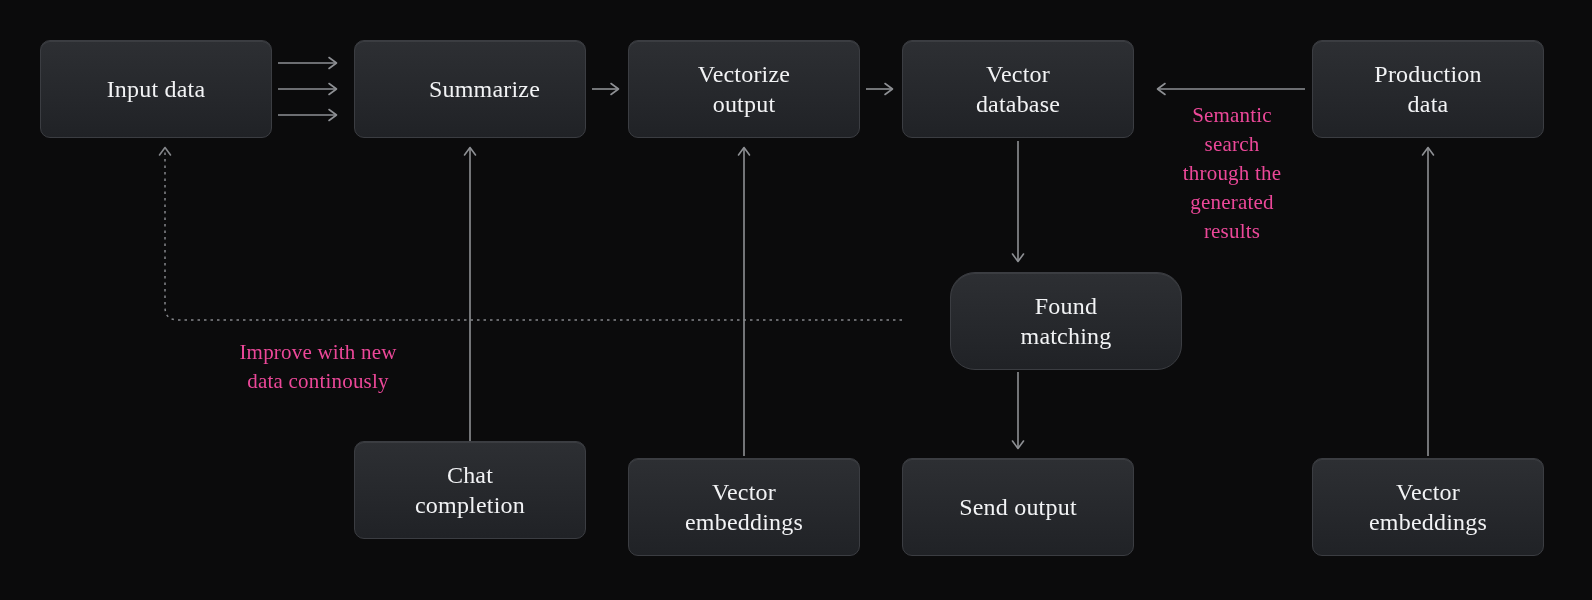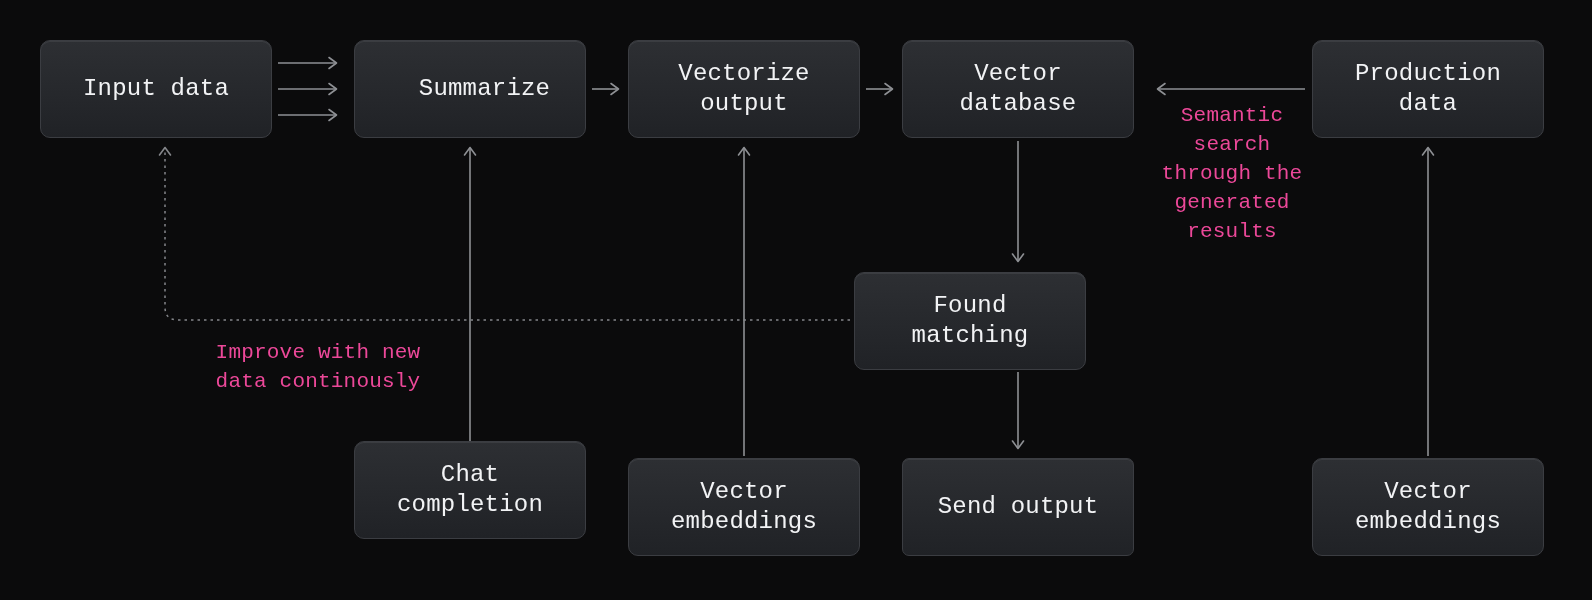--- a/index.html
+++ b/index.html
@@ -1,19 +1,19 @@
 <!DOCTYPE html>
 <html><head>
 <meta charset="utf-8">
 <style>
   html,body{margin:0;padding:0;background:#0b0b0c;}
   #stage{
     position:relative;width:1592px;height:600px;overflow:hidden;
     background:#0b0b0c;
-    font-family:Liberation Mono, monospace;
+    font-family:Liberation Serif, serif;
   }
   .node{
     position:absolute;width:232px;height:98px;box-sizing:border-box;
     display:flex;align-items:center;justify-content:center;
     border-radius:10px;
     background:linear-gradient(180deg,#2d2f33 0%,#26282c 55%,#202226 100%);
     border:1px solid #3b3d42;
     box-shadow:inset 0 1px 0 rgba(255,255,255,.07);
   }
   .node-label{
@@ -23,24 +23,24 @@
   .edge-label{
     position:absolute;color:#ec4899;font-size:21px;line-height:29px;
     text-align:center;white-space:pre-line;letter-spacing:.2px;
   }
   
   #nd-input      {left:40px;  top:40px;}
   #nd-summarize  {left:354px; top:40px;padding-left:29px;}
   #nd-vectorize  {left:628px; top:40px;}
   #nd-vectordb   {left:902px; top:40px;}
   #nd-production {left:1312px;top:40px;}
-  #nd-found      {left:854px; top:272px;}
+  #nd-found      {left:950px; top:272px;border-radius:25px;}
   #nd-chat       {left:354px; top:441px;}
   #nd-vemb-left  {left:628px; top:458px;}
-  #nd-send       {left:902px; top:458px;border-radius:7px;}
+  #nd-send       {left:902px; top:458px;}
   #nd-vemb-right {left:1312px;top:458px;}
   
   #lbl-semantic{left:1127px;top:101px;width:210px;}
   #lbl-improve {left:183px; top:338px;width:270px;}
   #edges{position:absolute;left:0;top:0;}
 </style>
 </head>
 <body>
 
 <div id="stage">

